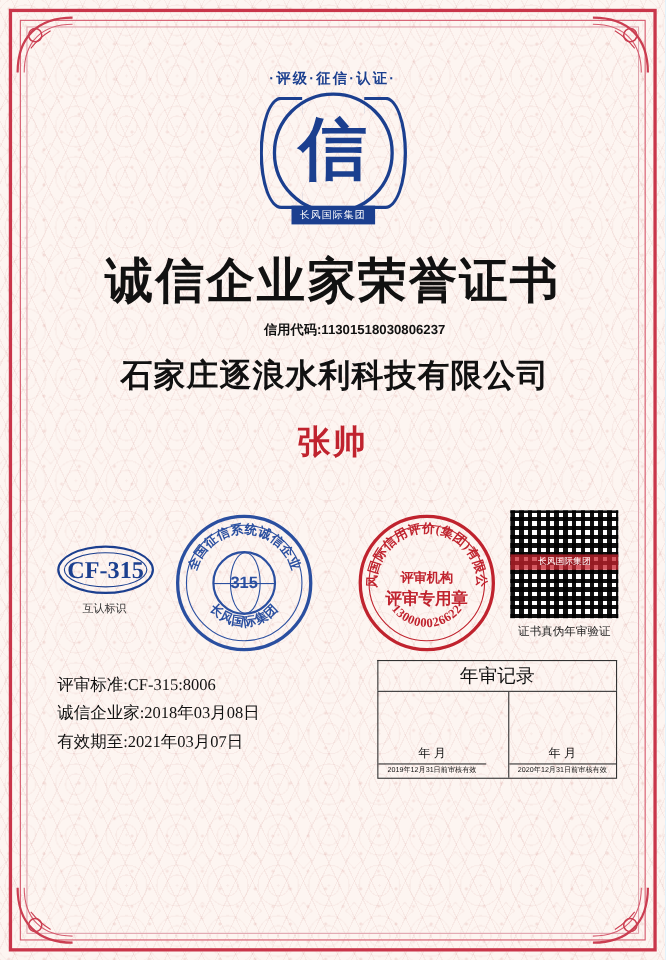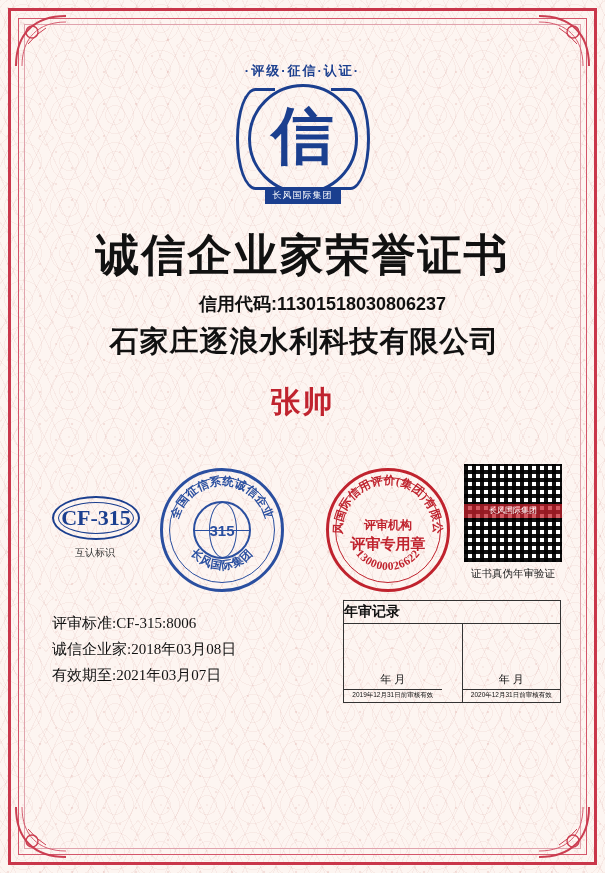--- a/index.html
+++ b/index.html
@@ -149,21 +149,21 @@
     font-weight: bold;
     color: #111;
     letter-spacing: 2px;
     font-family: "Liberation Sans", sans-serif;
   }
   .credit-code {
     position: absolute;
     top: 262px;
     left: 0; right: 0;
     text-align: center;
-    font-size: 18px;
+    font-size: 12px;
     color: #111;
     font-weight: bold;
     padding-left: 40px;
     font-family: "Liberation Sans", sans-serif;
   }
   .company {
     position: absolute;
     top: 292px;
     left: 4px; right: 0;
     text-align: center;
@@ -383,22 +383,23 @@
   .info-list div { white-space: nowrap; }
 
   
   .review-table {
     position: absolute;
     right: 14px;
     top: 570px;
     width: 218px;
   }
   .review-title {
-    font-size: 14px;
-    font-weight: bold;
+    text-align: center;
+    font-size: 17px;
+    font-weight: normal;
     color: #111;
     border: 1px solid #333;
     border-bottom: none;
     padding: 2px 0;
     font-family: "Liberation Sans", sans-serif;
   }
   .review-cells {
     display: flex;
     border: 1px solid #333;
     height: 78px;

